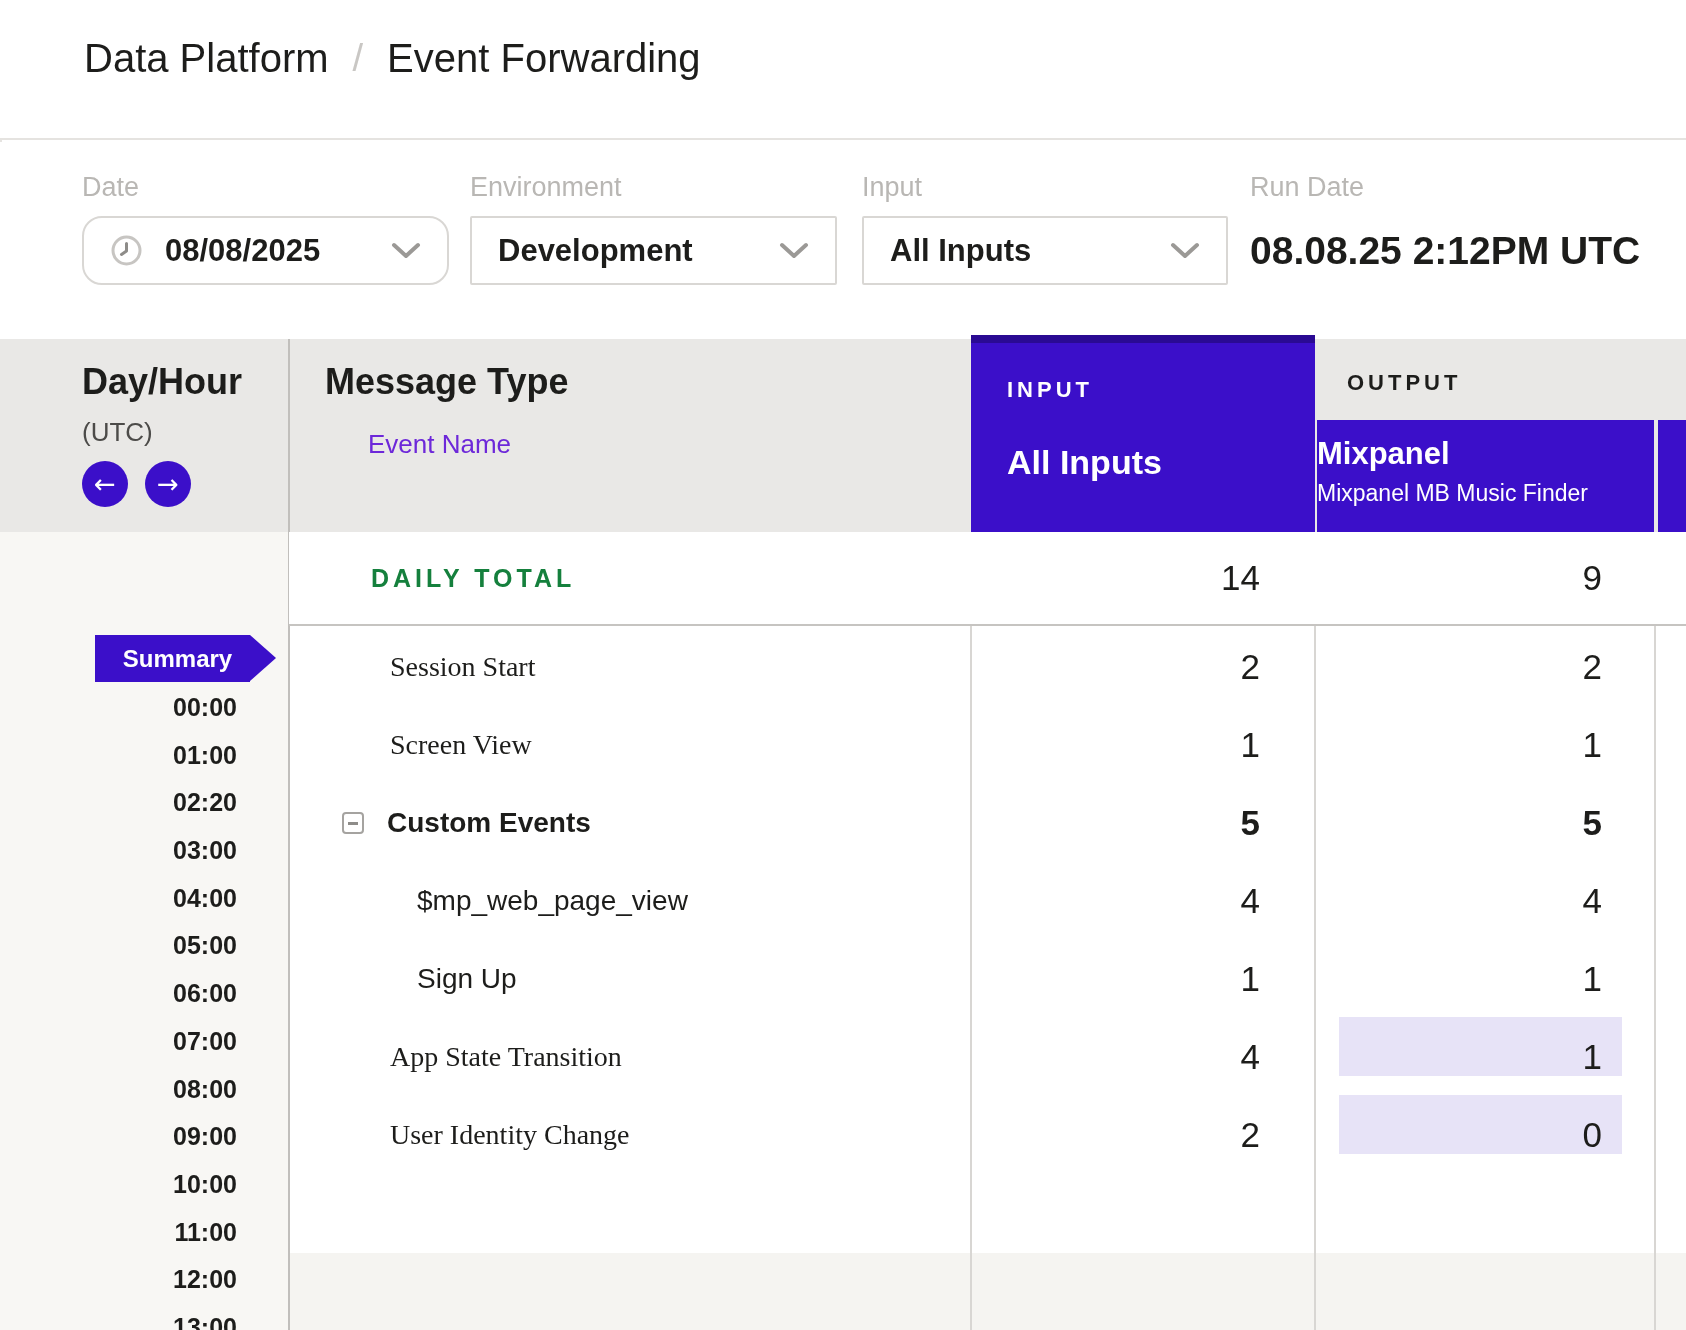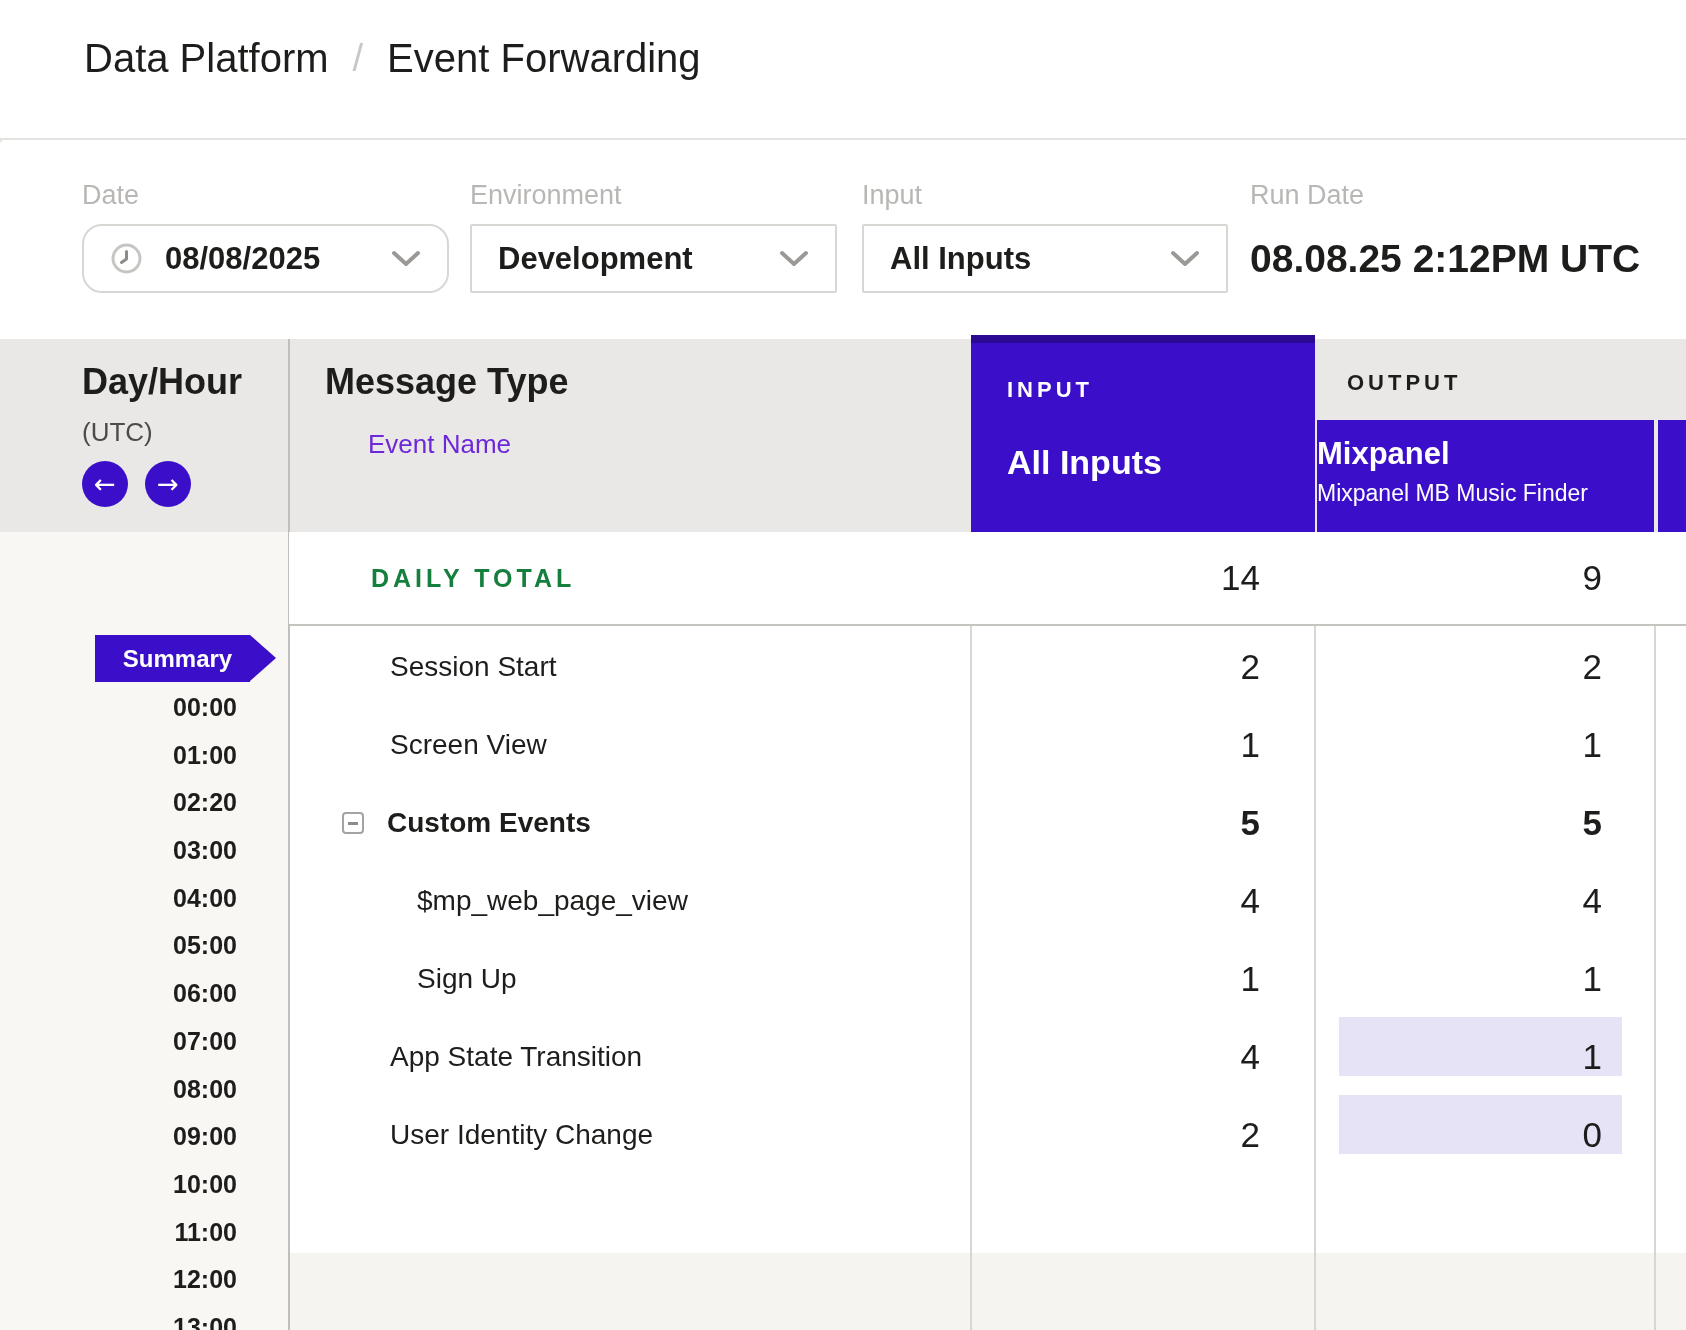--- a/index.html
+++ b/index.html
@@ -14,21 +14,21 @@
 
   
   .topbar { left:0; top:0; width:1686px; height:140px; background:#fff;
             border-bottom:2px solid #e5e3e0; }
   .crumbs { position:absolute; left:84px; top:36px; display:flex; align-items:center; gap:24px; }
   .crumb  { font-size:40px; font-weight:500; color:#1d1d1b; cursor:pointer; }
   .crumb-sep { font-size:38px; font-weight:300; color:#c9c7c4; }
 
   
   .filters { left:0; top:142px; width:1686px; height:197px; background:#fff; }
-  .fgroup  { position:absolute; top:12px; }
+  .fgroup  { position:absolute; top:4px; }
   .flabel  { font-size:27px; color:#b9b7b4; position:absolute; top:26px; left:0; }
   .fbox {
     position:absolute; top:70px; left:0; height:69px;
     border:2px solid #d9d7d4; border-radius:2px; background:#fff;
     display:flex; align-items:center; padding:0 26px; cursor:pointer;
   }
   .fvalue { font-size:31px; font-weight:bold; color:#1d1d1b; white-space:nowrap; }
   .chev   { margin-left:auto; display:flex; align-items:center; }
   .rundate-value { position:absolute; top:70px; left:0; height:69px; display:flex;
                    align-items:center; font-size:39px; font-weight:bold; white-space:nowrap; }
@@ -79,21 +79,21 @@
   }
   .dt-label { width:682px; padding-left:82px; font-size:25px; font-weight:bold;
               letter-spacing:4px; color:#15803d; }
   .cell-in  { width:344px; text-align:right; padding-right:55px; font-size:35px; }
   .cell-out { width:340px; text-align:right; padding-right:53px; font-size:35px; position:relative; }
 
   
   .rows { left:289px; top:628px; width:1397px; }
   .erow { display:flex; align-items:center; height:78px; }
   .cell-label { width:682px; font-size:28px; color:#1d1d1b; display:flex; align-items:center; }
-  .lv0 .cell-label { padding-left:101px; }
+  .lv0 .cell-label { padding-left:101px;font-family:Liberation Serif, serif; }
   .lv1 .cell-label { padding-left:128px; }
   .parent .cell-label { padding-left:53px; font-weight:bold; }
   .parent .cell-in, .parent .cell-out { font-weight:bold; }
   .collapse-box {
     width:22px; height:22px; border:2px solid #a5a3a0; border-radius:4px;
     display:inline-flex; align-items:center; justify-content:center;
     margin-right:23px; cursor:pointer; flex:none; background:transparent;
   }
   .collapse-box i { display:block; width:10px; height:3px; background:#8e8c89; }
   .hl { position:absolute; right:33px; top:-20px; width:283px; height:59px;

